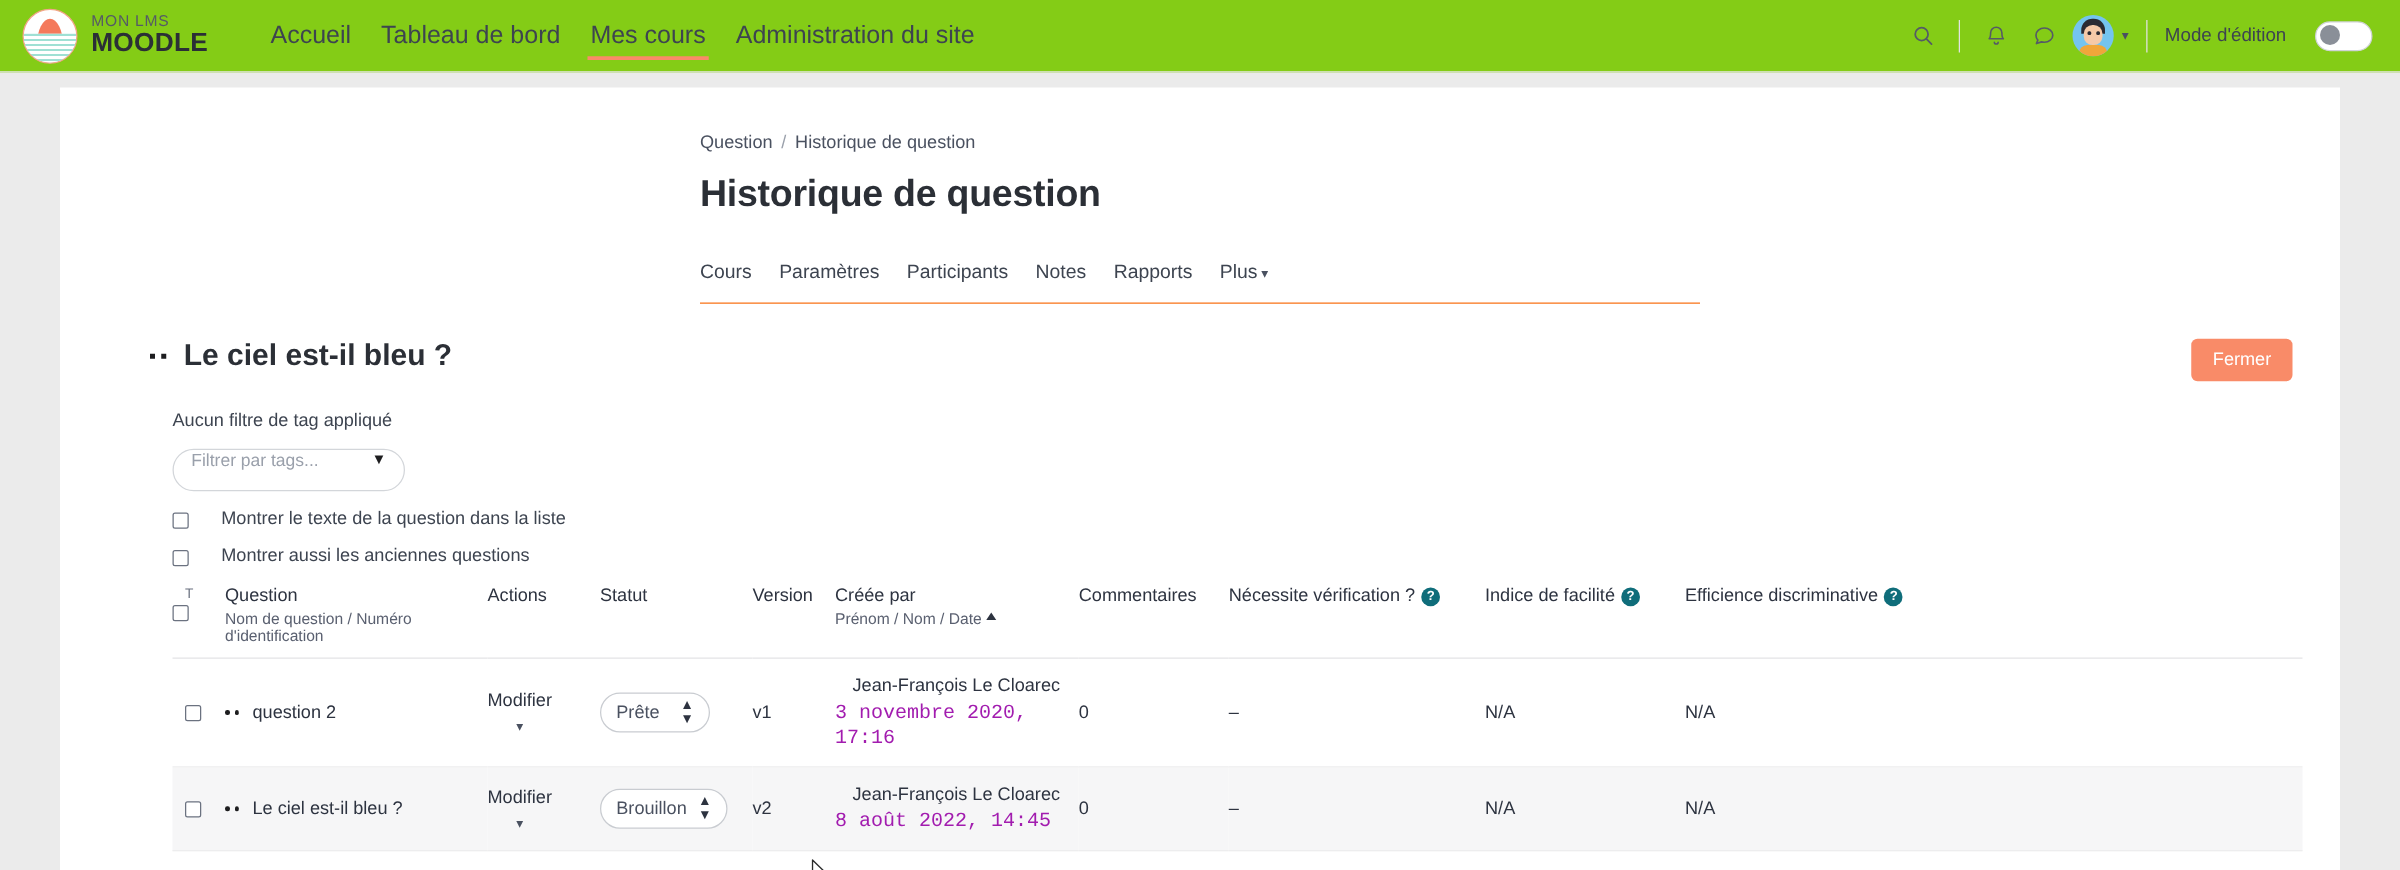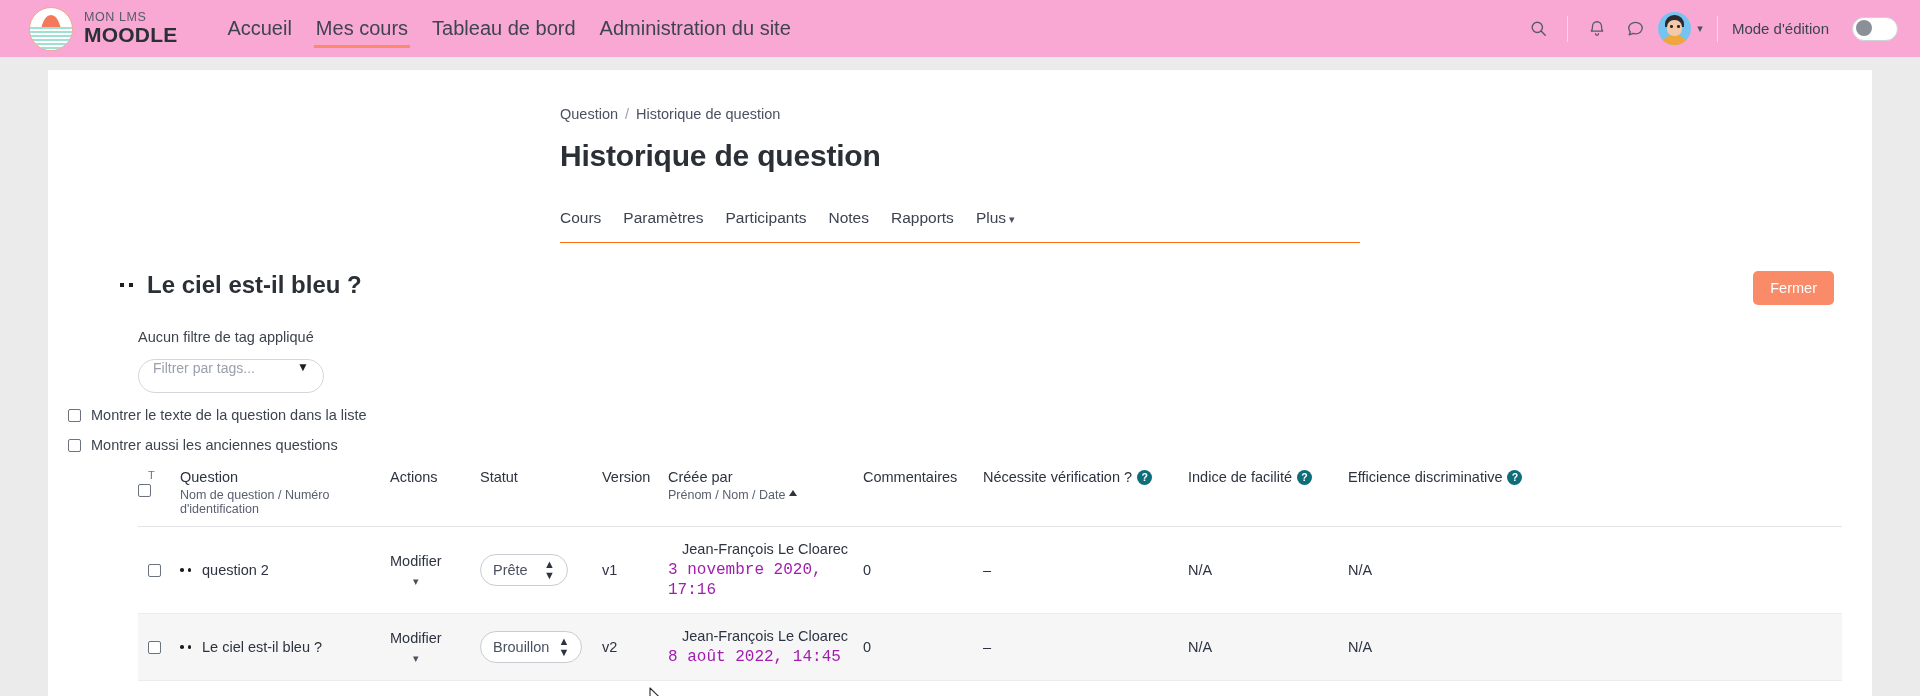--- a/index.html
+++ b/index.html
@@ -8,24 +8,24 @@
     background: #ebebeb;
     font-family: "Liberation Sans", sans-serif;
     color: #2d3340;
     overflow: hidden;
   }
 
   
   .navbar {
     position: relative;
     height: 58px;
-    background: #f9a8d4;
+    background: #84cc16;
     display: flex;
     align-items: center;
-    padding: 0 22px 0 29px;
+    padding: 0 22px 0 18px;
     border-bottom: 1px solid #e6e6e6;
   }
   .brand { display: flex; align-items: center; gap: 11px; margin-right: 38px; }
   .brand-logo {
     width: 44px; height: 44px; border-radius: 50%;
     border: 1.5px solid #f4a58a;
     background: #ffffff;
     position: relative; overflow: hidden; flex: none;
   }
   .brand-logo .sun {
@@ -124,21 +124,21 @@
   .tagline { margin: 30px 0 0 70px; font-size: 14.5px; color: #3d4450; }
   .tagfilter {
     margin: 14px 0 0 70px; width: 186px; height: 34px;
     border: 1px solid #d3d6da; border-radius: 17px;
     display: flex; padding: 0 14px; cursor: pointer;
     background: #ffffff;
   }
   .tagfilter .ph { font-size: 14px; color: #9aa0ab; flex: 1; }
   .tagfilter .caret { font-size: 12px; color: #1d1d1f; }
 
-  .checkrow { display: flex; align-items: center; gap: 10px; margin-top: 14px; }
+  .checkrow { margin-left: 70px; display: flex; align-items: flex-end; gap: 26px; margin-top: 14px; }
   .checkrow:first-of-type { margin-top: 18px; }
   .cbox {
     width: 13px; height: 13px; border: 1px solid #6b7280; border-radius: 2px;
     background: #ffffff; cursor: pointer; flex: none;
   }
   .checkrow span { font-size: 14.5px; color: #3d4450; }
 
   
   table.qtable { width: calc(100% - 80px); margin: 16px 0 0 70px; border-collapse: collapse; }
   table.qtable th {
@@ -203,22 +203,22 @@
         <div class="water"></div>
     </div>
     <div class="brand-text">
       <span class="t1">MON LMS</span>
       <span class="t2">MOODLE</span>
     </div>
   </div>
 
   <div class="nav-links">
     <div class="nav-link">Accueil</div>
+    <div class="nav-link">Tableau de bord</div>
     <div class="nav-link active">Mes cours</div>
-    <div class="nav-link">Tableau de bord</div>
     <div class="nav-link">Administration du site</div>
   </div>
 
   <div class="nav-right">
     <div class="icon-btn">
       <svg width="19" height="19" viewBox="0 0 24 24" fill="none" stroke="#555b66" stroke-width="1.8">
         <circle cx="10.5" cy="10.5" r="6.5"></circle>
           <line x1="15.3" y1="15.3" x2="20.5" y2="20.5" stroke-linecap="round"></line>
       </svg>
     </div>

